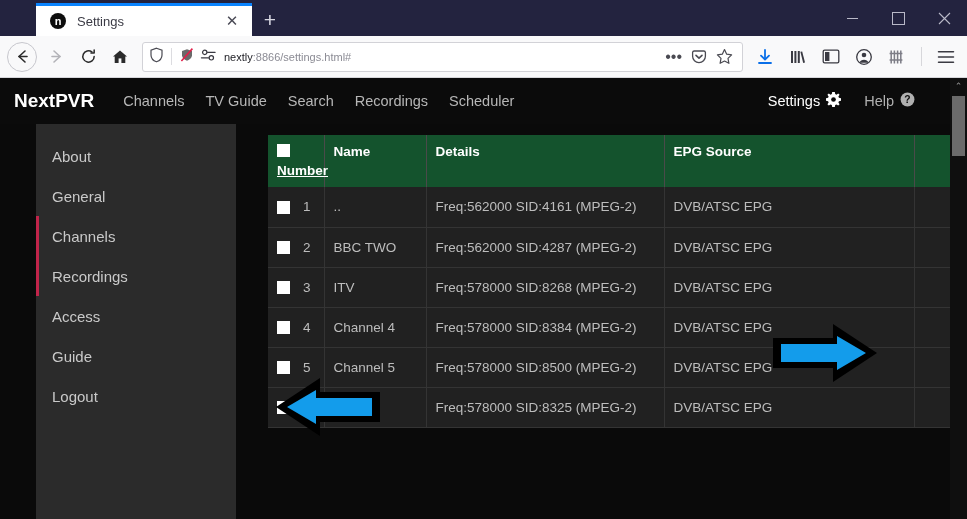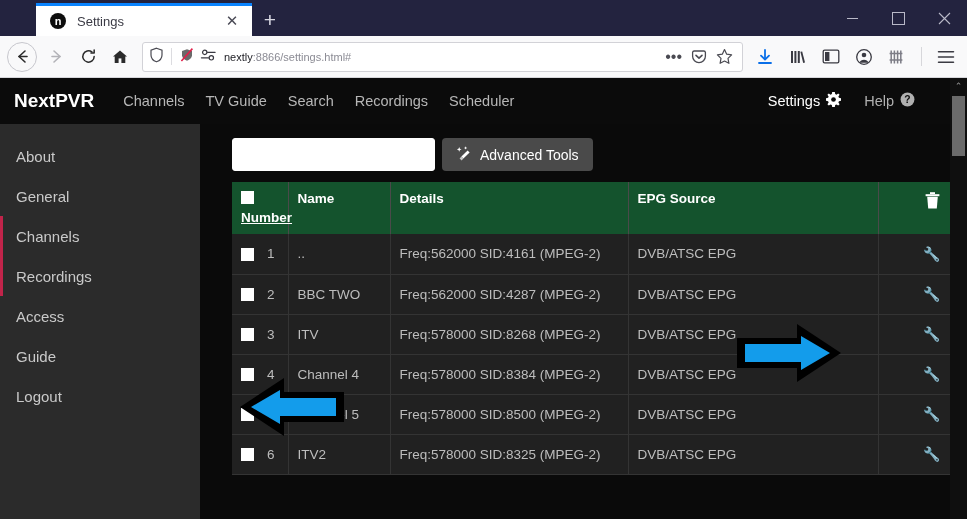--- a/index.html
+++ b/index.html
@@ -126,21 +126,21 @@
     padding: 0 14px;
   }
   .brand { color: #fff; font-size: 19px; font-weight: bold; margin-right: 29px; }
   .navlinks { display: flex; align-items: center; gap: 21px; }
   .navlink { color: #b7b7b7; font-size: 14.5px; }
   .appnav-right { margin-left: auto; display: flex; align-items: center; gap: 23px; padding-right: 38px; }
   .right-link { display: flex; align-items: center; gap: 6px; font-size: 14.5px; }
   .right-link.settings { color: #ffffff; }
   .right-link.help { color: #b0b0b0; }
 
-  .body-row { display: flex; height: 395px; }
+  .body-row { display: flex; height: 395px; padding-left: 36px; }
 
   .sidebar {
     width: 200px;
     background: #2b2b2b;
     padding-top: 12px;
     flex: none;
   }
   .side-item {
     height: 40px;
     display: flex; align-items: center;
@@ -431,34 +431,20 @@
         <div class="side-item">
             <span>Guide</span>
           </div>
         <div class="side-item">
             <span>Logout</span>
           </div>
       </div>
 
       <div class="content">
 
-        <div class="toolrow">
-          <input class="searchbox" type="text" placeholder="" style="">
-          <button class="advbtn">
-            <span>
-              <svg width="17" height="17" viewBox="0 0 17 17">
-                  <path d="M5.4 11.6 L11.6 5.4 L13.6 7.4 L7.4 13.6 Z" fill="#ffffff"></path>
-                  <path d="M3.6 13.4 L5.4 11.6 L7.4 13.6 L5.6 15.4 Z" fill="#c9c9c9"></path>
-                  <path d="M3.2 2 L3.9 3.7 L5.6 4.4 L3.9 5.1 L3.2 6.8 L2.5 5.1 L0.8 4.4 L2.5 3.7 Z" fill="#ffffff"></path>
-                  <path d="M9.6 1.2 L10.1 2.4 L11.3 2.9 L10.1 3.4 L9.6 4.6 L9.1 3.4 L7.9 2.9 L9.1 2.4 Z" fill="#ffffff"></path>
-                </svg>
-            </span>
-            <span>Advanced Tools</span>
-          </button>
-        </div>
 
         <table class="chan">
           <thead>
             <tr>
               <th class="th-num">
                 <span class="numhead">
                   <span class="cb"></span>
                   <span>Number</span>
                 </span>
               </th>

